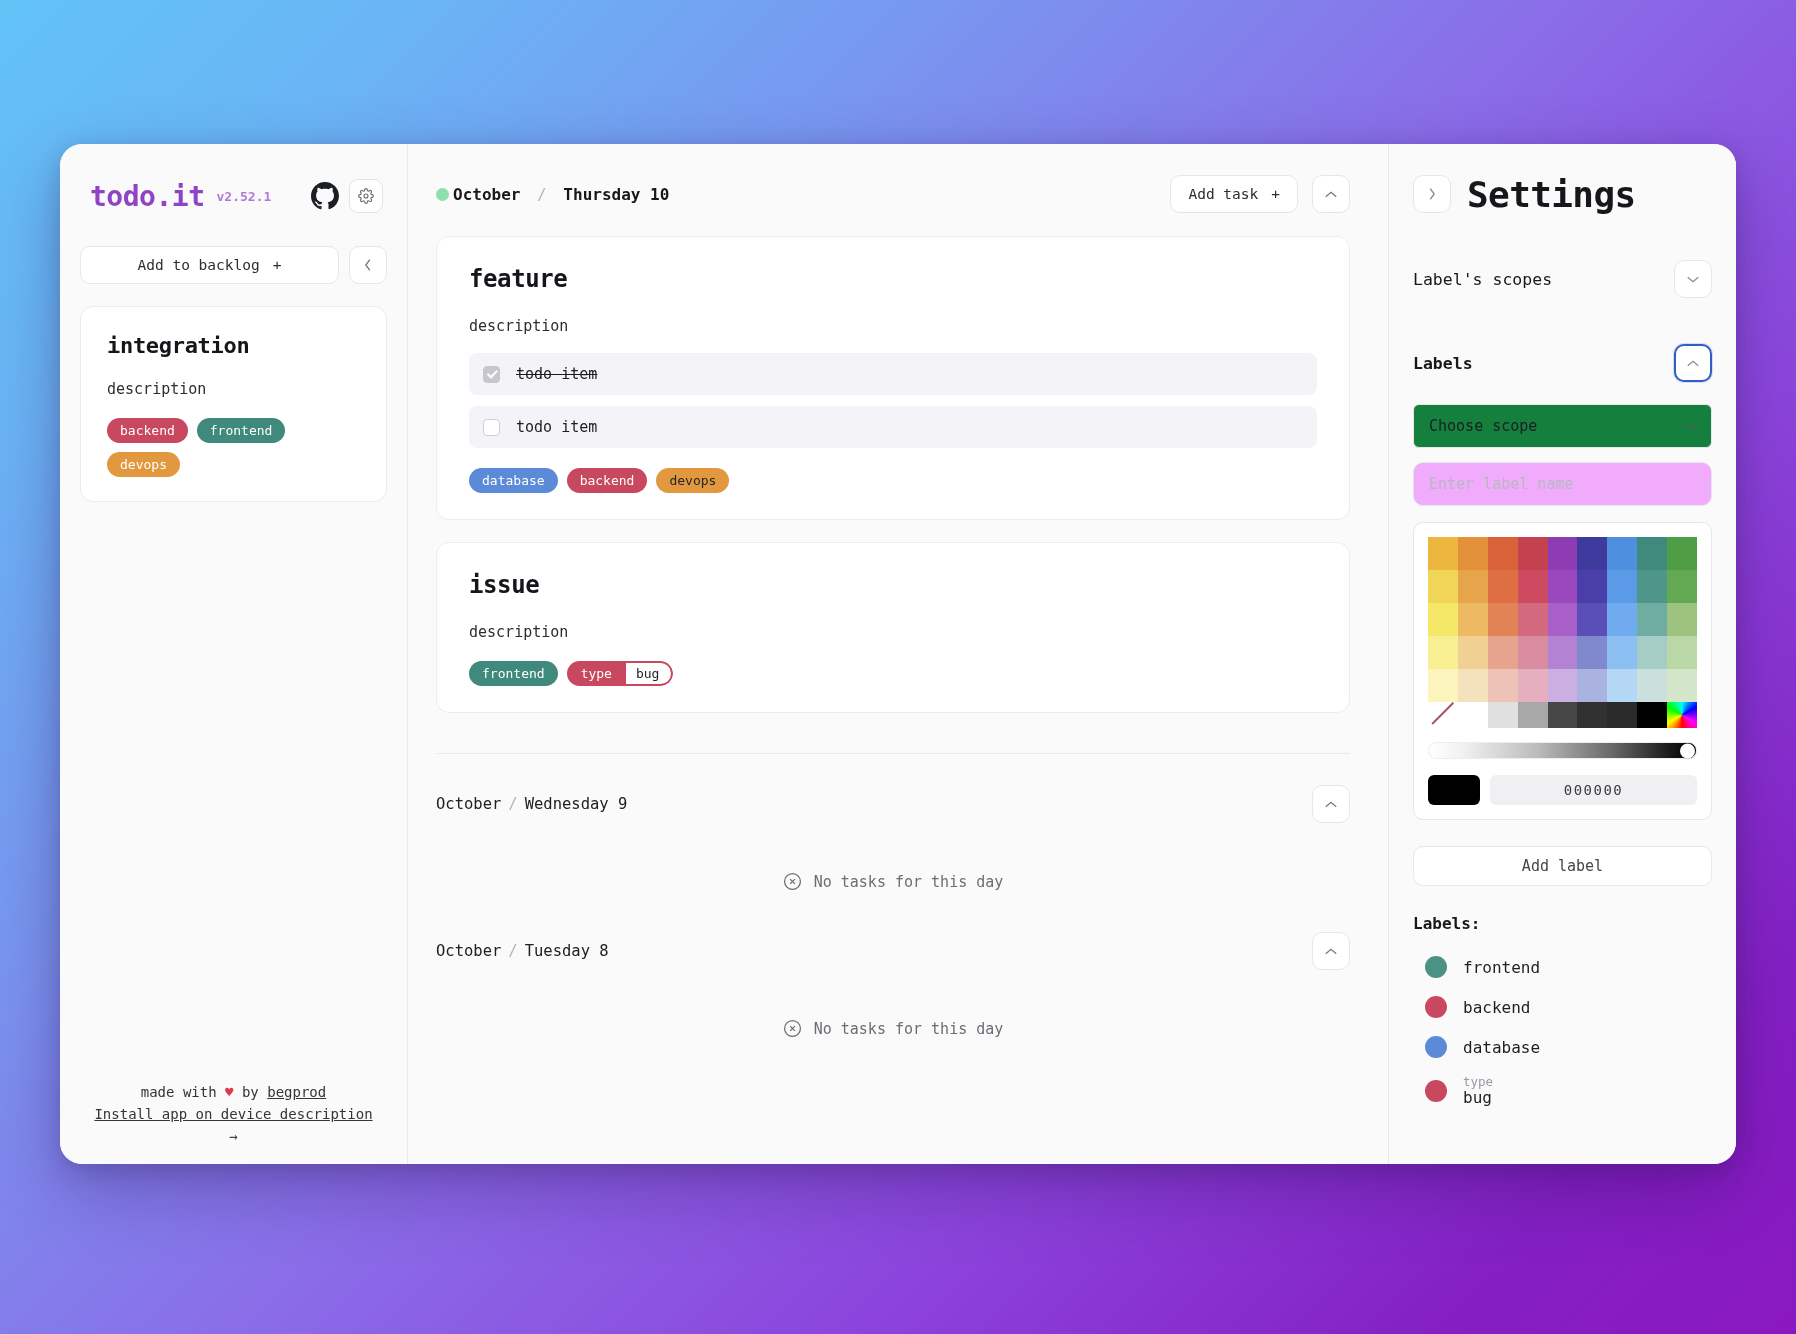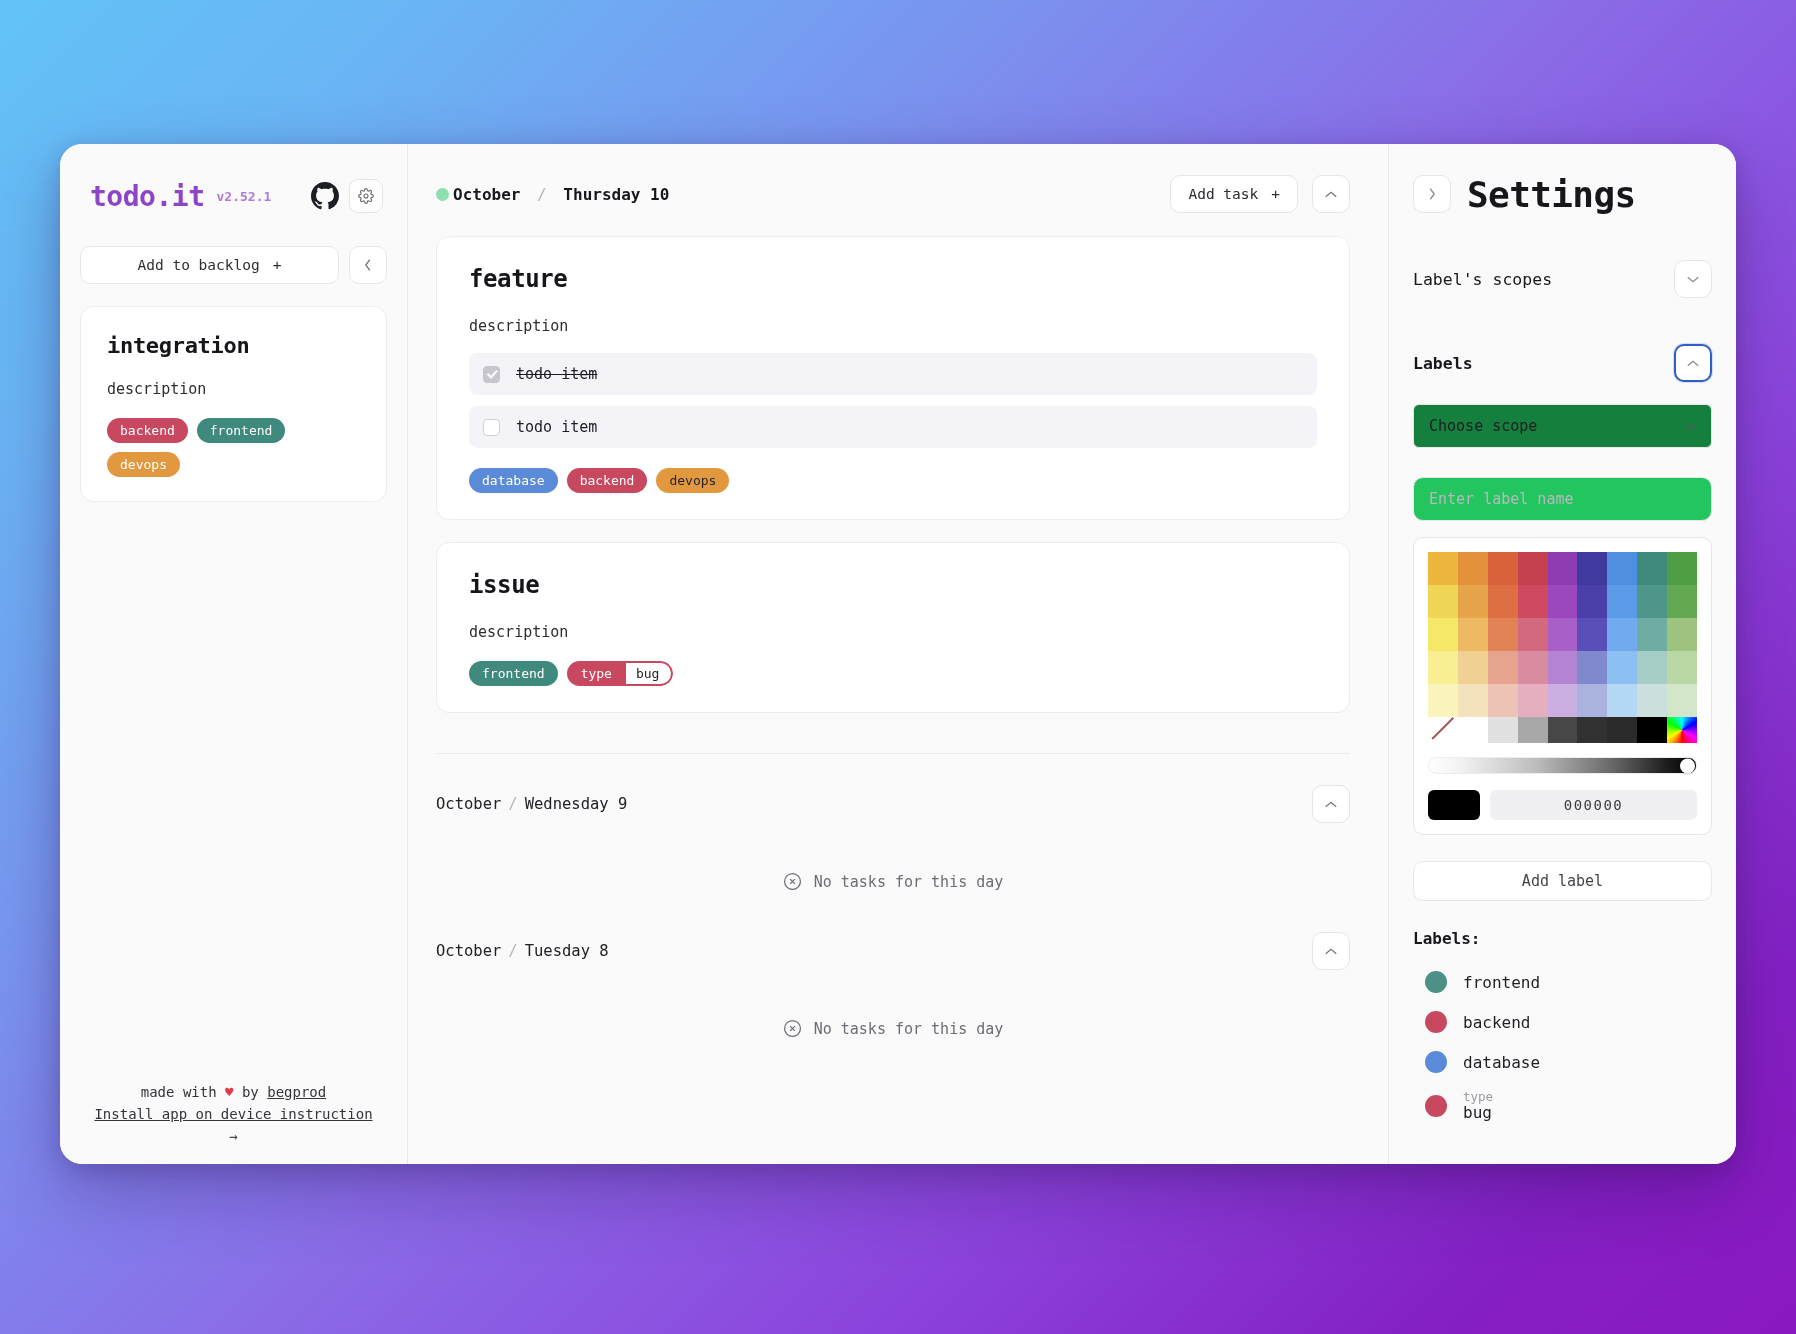--- a/index.html
+++ b/index.html
@@ -400,24 +400,24 @@
     position: absolute;
     right: 14px; top: 50%;
     transform: translateY(-50%);
     pointer-events: none;
     color: #56565e;
   }
 
   .txt-input {
     width: 100%;
     height: 44px;
-    margin-top: 29px;
+    margin-top: 14px;
     border: 1px solid #e6e6ea;
     border-radius: 10px;
-    background: #22c55e;
+    background: #f0abfc;
     padding: 0 15px;
     font-family: "DejaVu Sans Mono", monospace;
     font-size: 15px;
     color: #1d1d23;
   }
   .txt-input::placeholder { color: #b8b8bf; }
 
   .picker {
     margin-top: 16px;
     border: 1px solid #e6e6ea;
@@ -591,21 +591,21 @@
 
     <div class="sidebar-spacer"></div>
 
     <div class="footer">
       <div>
         <span>made with</span>
         <span class="heart">♥</span>
         <span>by</span>
         <a>begprod</a>
       </div>
-      <a class="install">Install app on device instruction</a>
+      <a class="install">Install app on device description</a>
       <span class="arrow">→</span>
     </div>
   </aside>
 
   <main class="main">
 
     <div class="main-head">
       <span class="day-dot"></span>
       <span class="crumb">
         <span>October</span>

